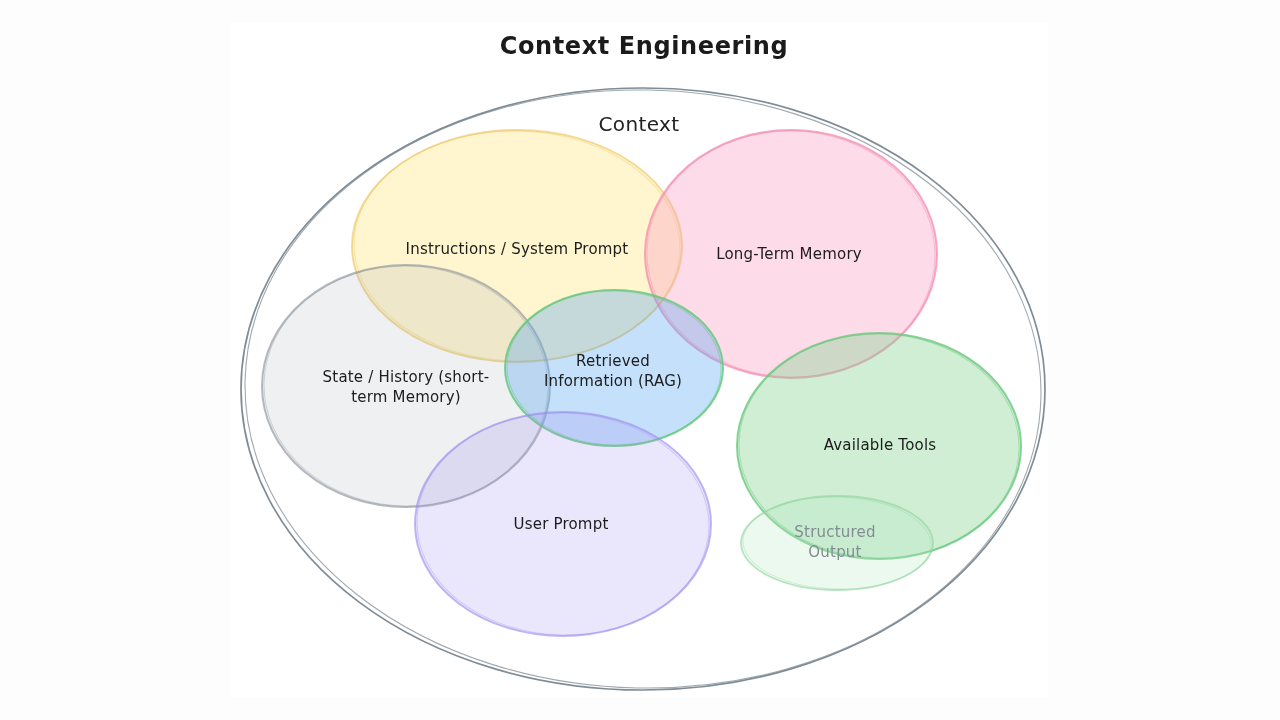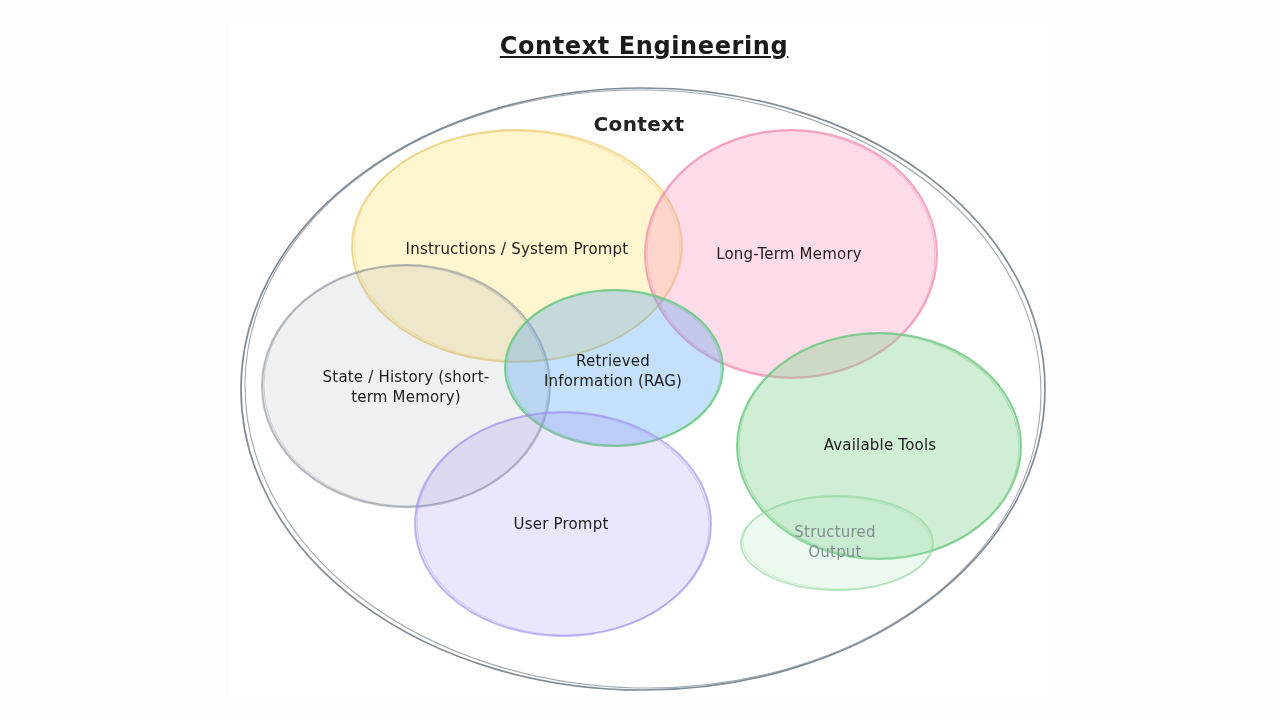--- a/index.html
+++ b/index.html
@@ -32,30 +32,29 @@
   .diagram-title {
     position: absolute;
     left: 644px;
     top: 32px;
     transform: translateX(-50%);
     font-size: 24px;
     font-weight: 700;
     letter-spacing: 0.6px;
     color: #1b1b1b;
     white-space: nowrap;
-    text-decoration: underline;
   }
 
   .context-label {
     position: absolute;
     left: 639px;
     top: 112px;
     transform: translateX(-50%);
     font-size: 20px;
-    font-weight: 700;
+    font-weight: 400;
     letter-spacing: 0.4px;
     color: #222;
     white-space: nowrap;
   }
 
   .venn-label-text {
     font-family: "DejaVu Sans", sans-serif;
     font-weight: 500;
     letter-spacing: 0.2px;
   }

